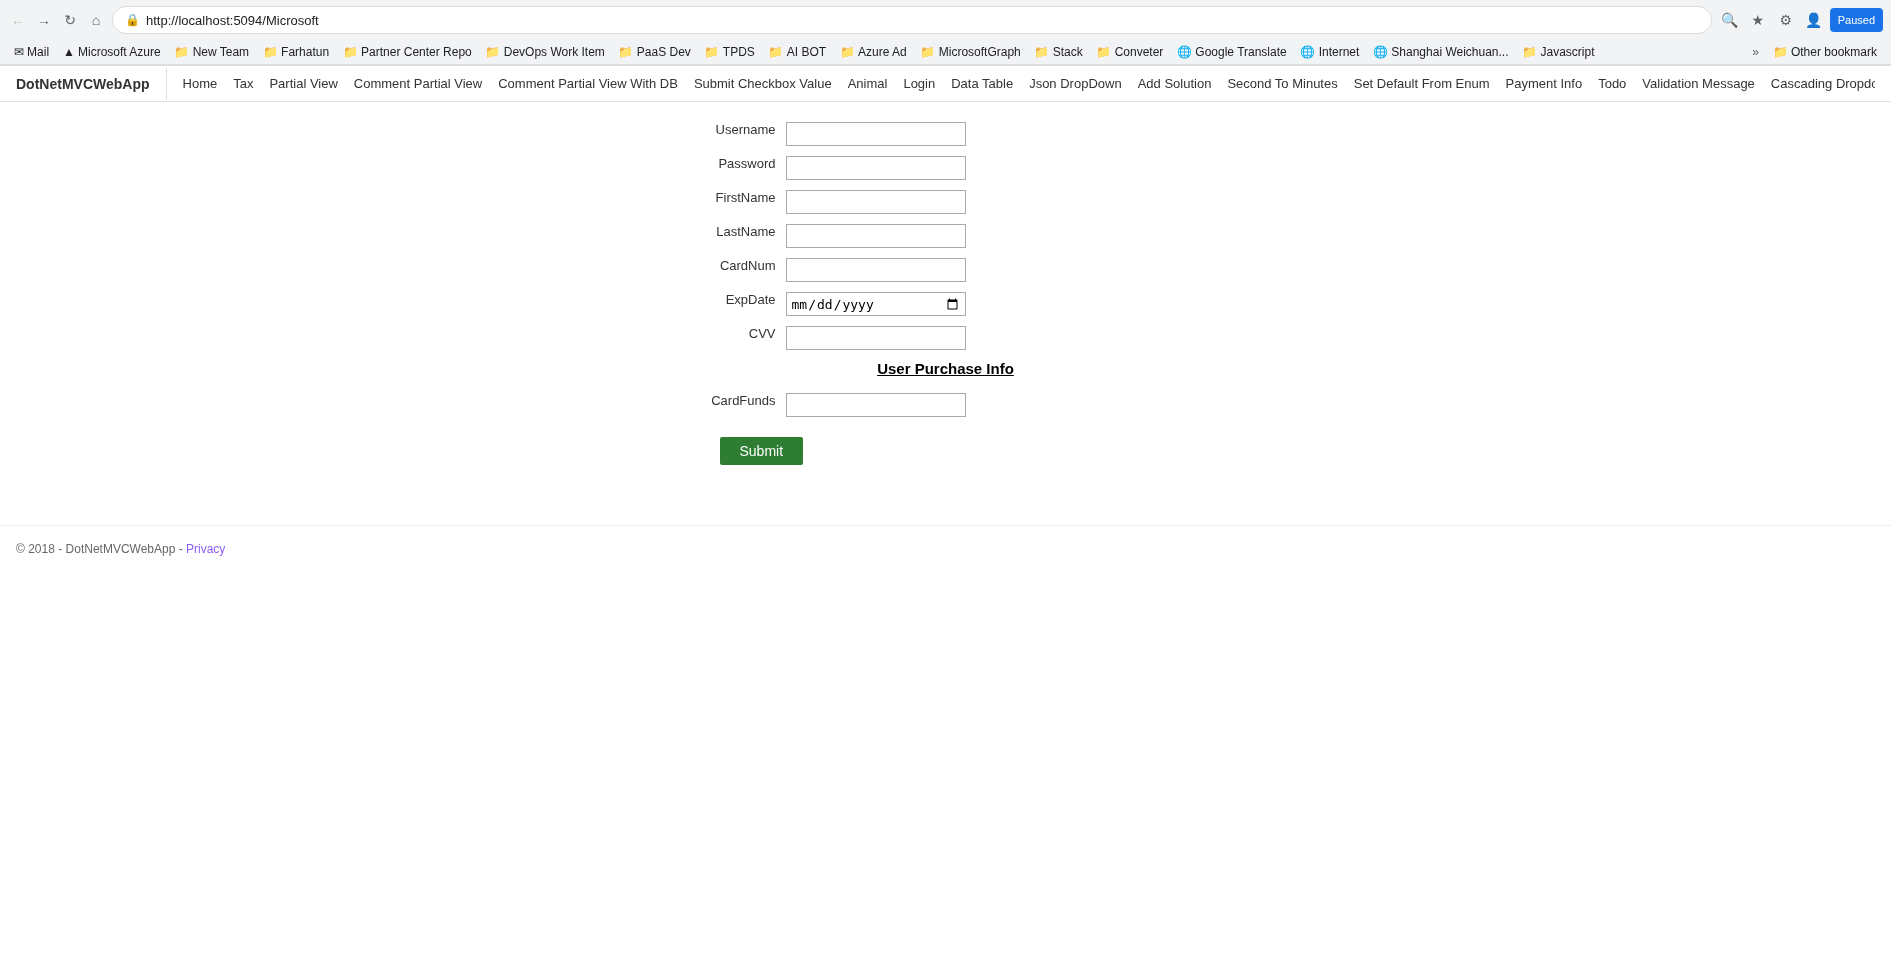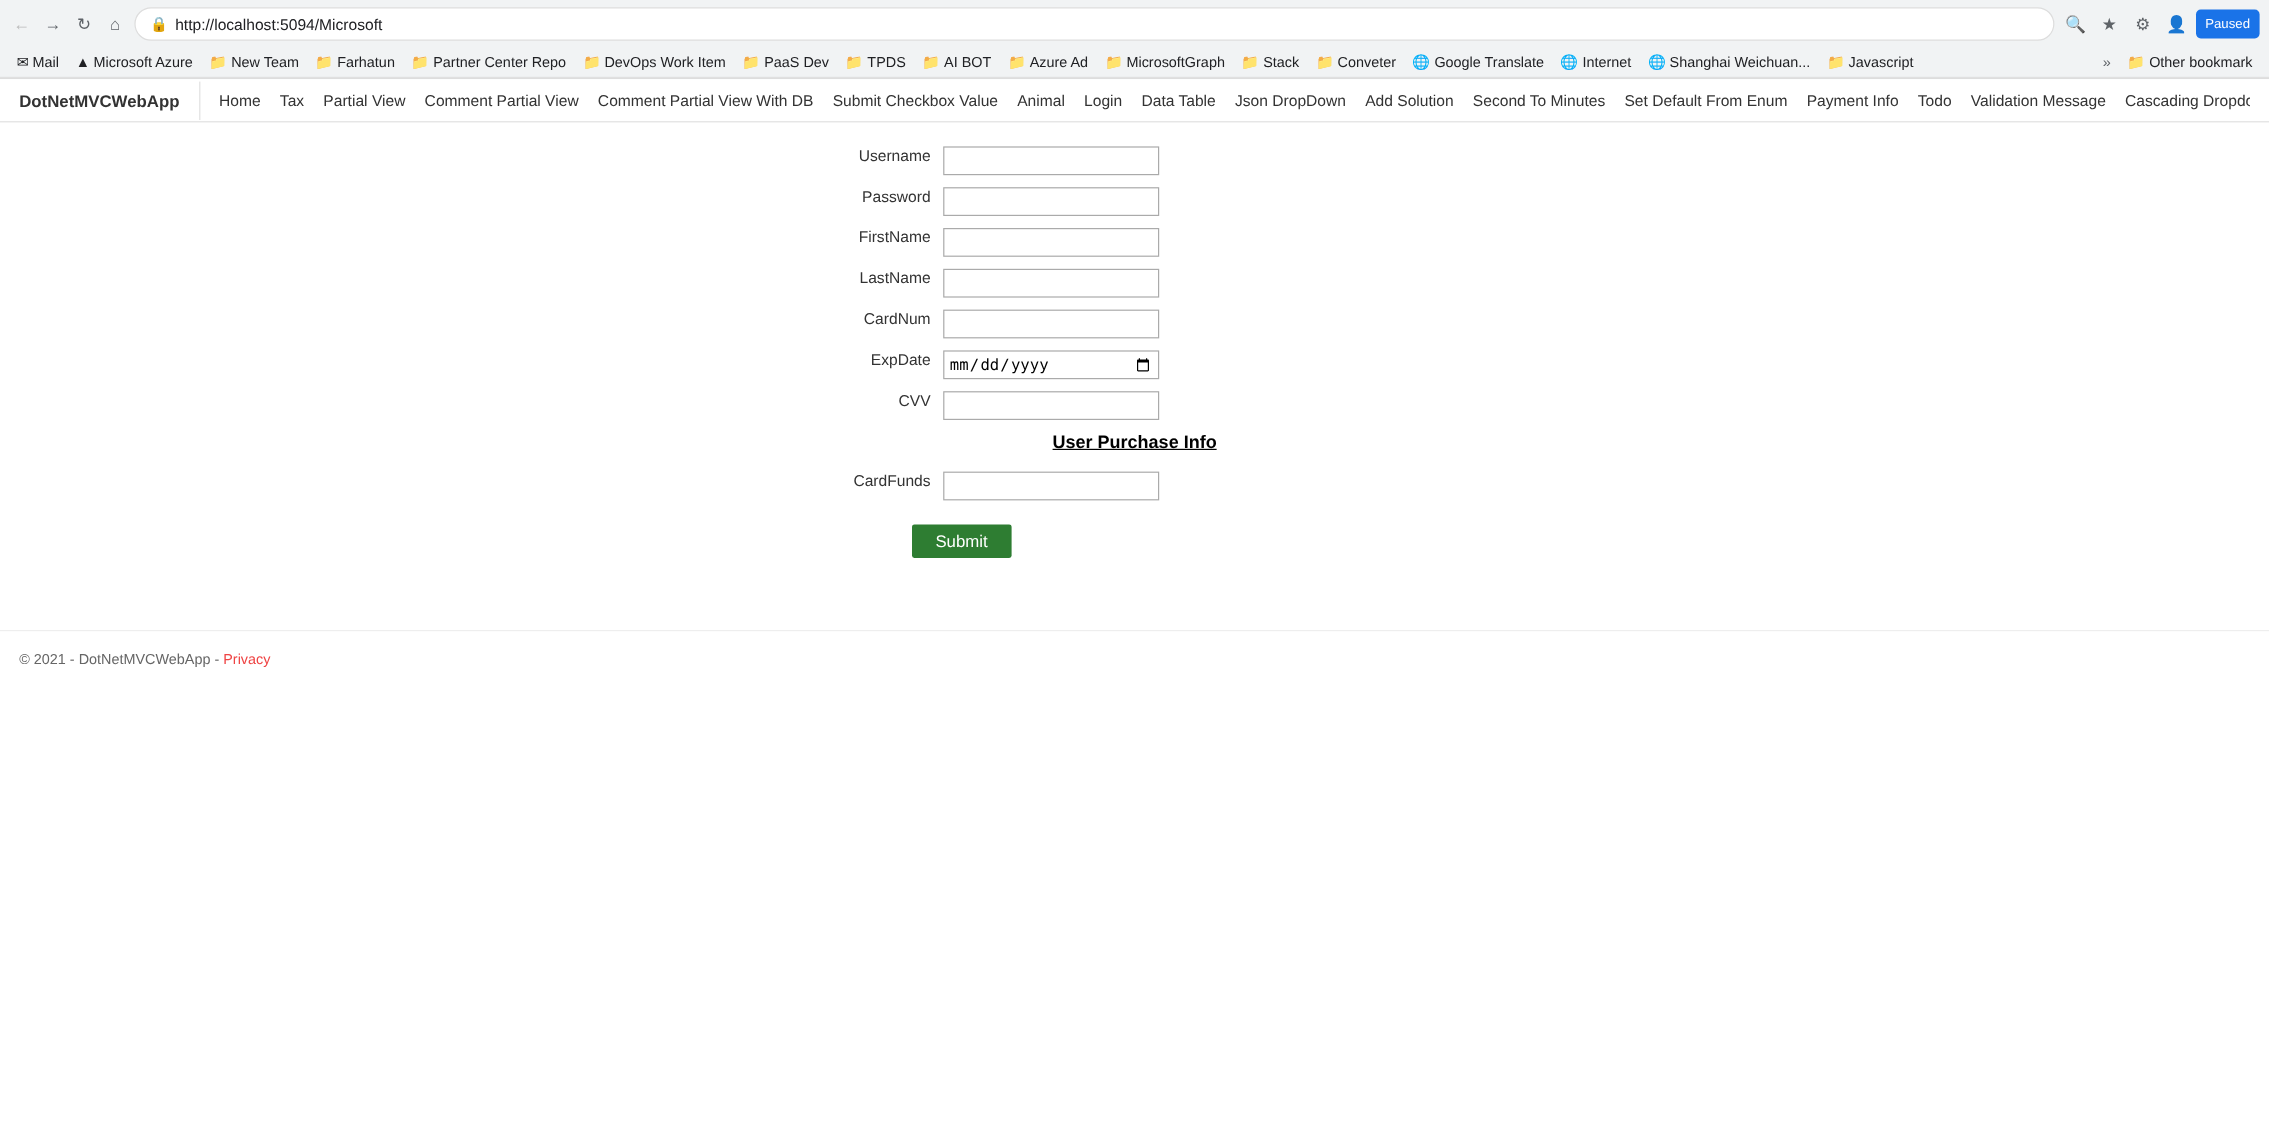--- a/index.html
+++ b/index.html
@@ -32,25 +32,25 @@
     .main-content { padding: 20px; }
 
     
     .form-container { max-width: 600px; margin: 0 auto; }
     .form-section-title { text-align: center; font-size: 15px; font-weight: bold; text-decoration: underline; margin-bottom: 16px; }
     .form-group { display: flex; align-items: flex-start; margin-bottom: 10px; }
     .form-label { width: 140px; font-size: 13px; color: #333; text-align: right; padding-right: 10px; flex-shrink: 0; }
     .form-input { width: 180px; height: 24px; border: 1px solid #aaa; padding: 2px 4px; font-size: 13px; }
     .form-input-date { width: 180px; height: 24px; border: 1px solid #aaa; padding: 2px 4px; font-size: 13px; }
     .user-section-title { text-align: center; font-size: 15px; font-weight: bold; text-decoration: underline; margin-bottom: 16px; margin-top: 8px; }
-    .submit-btn { background: #2e7d32; color: #fff; border: none; padding: 6px 20px; font-size: 14px; cursor: pointer; border-radius: 2px; margin-left: 114px; margin-top: 10px; }
+    .submit-btn { background: #2e7d32; color: #fff; border: none; padding: 6px 20px; font-size: 14px; cursor: pointer; border-radius: 2px; margin-left: 74px; margin-top: 10px; }
 
     
     .footer { padding: 16px; font-size: 12px; color: #666; display: flex; justify-content: space-between; border-top: 1px solid #eee; margin-top: 40px; }
-    .footer a { color: #ef4444; text-decoration: none; }
+    .footer a { color: #8b5cf6; text-decoration: none; }
   </style>
 </head>
 <body>
 
 <div class="browser-chrome">
   <div class="browser-toolbar">
     <button class="browser-btn disabled">←</button>
     <button class="browser-btn">→</button>
     <button class="browser-btn">↻</button>
     <button class="browser-btn">⌂</button>
@@ -217,16 +217,16 @@
 
     <div>
       <button class="submit-btn">Submit</button>
     </div>
 
   </div>
 </div>
 
 <div class="footer">
   <span>
-    <span>© 2021 - DotNetMVCWebApp -</span>
+    <span>© 2018 - DotNetMVCWebApp -</span>
     <a>Privacy</a>
   </span>
 </div>
 
 </body></html>

